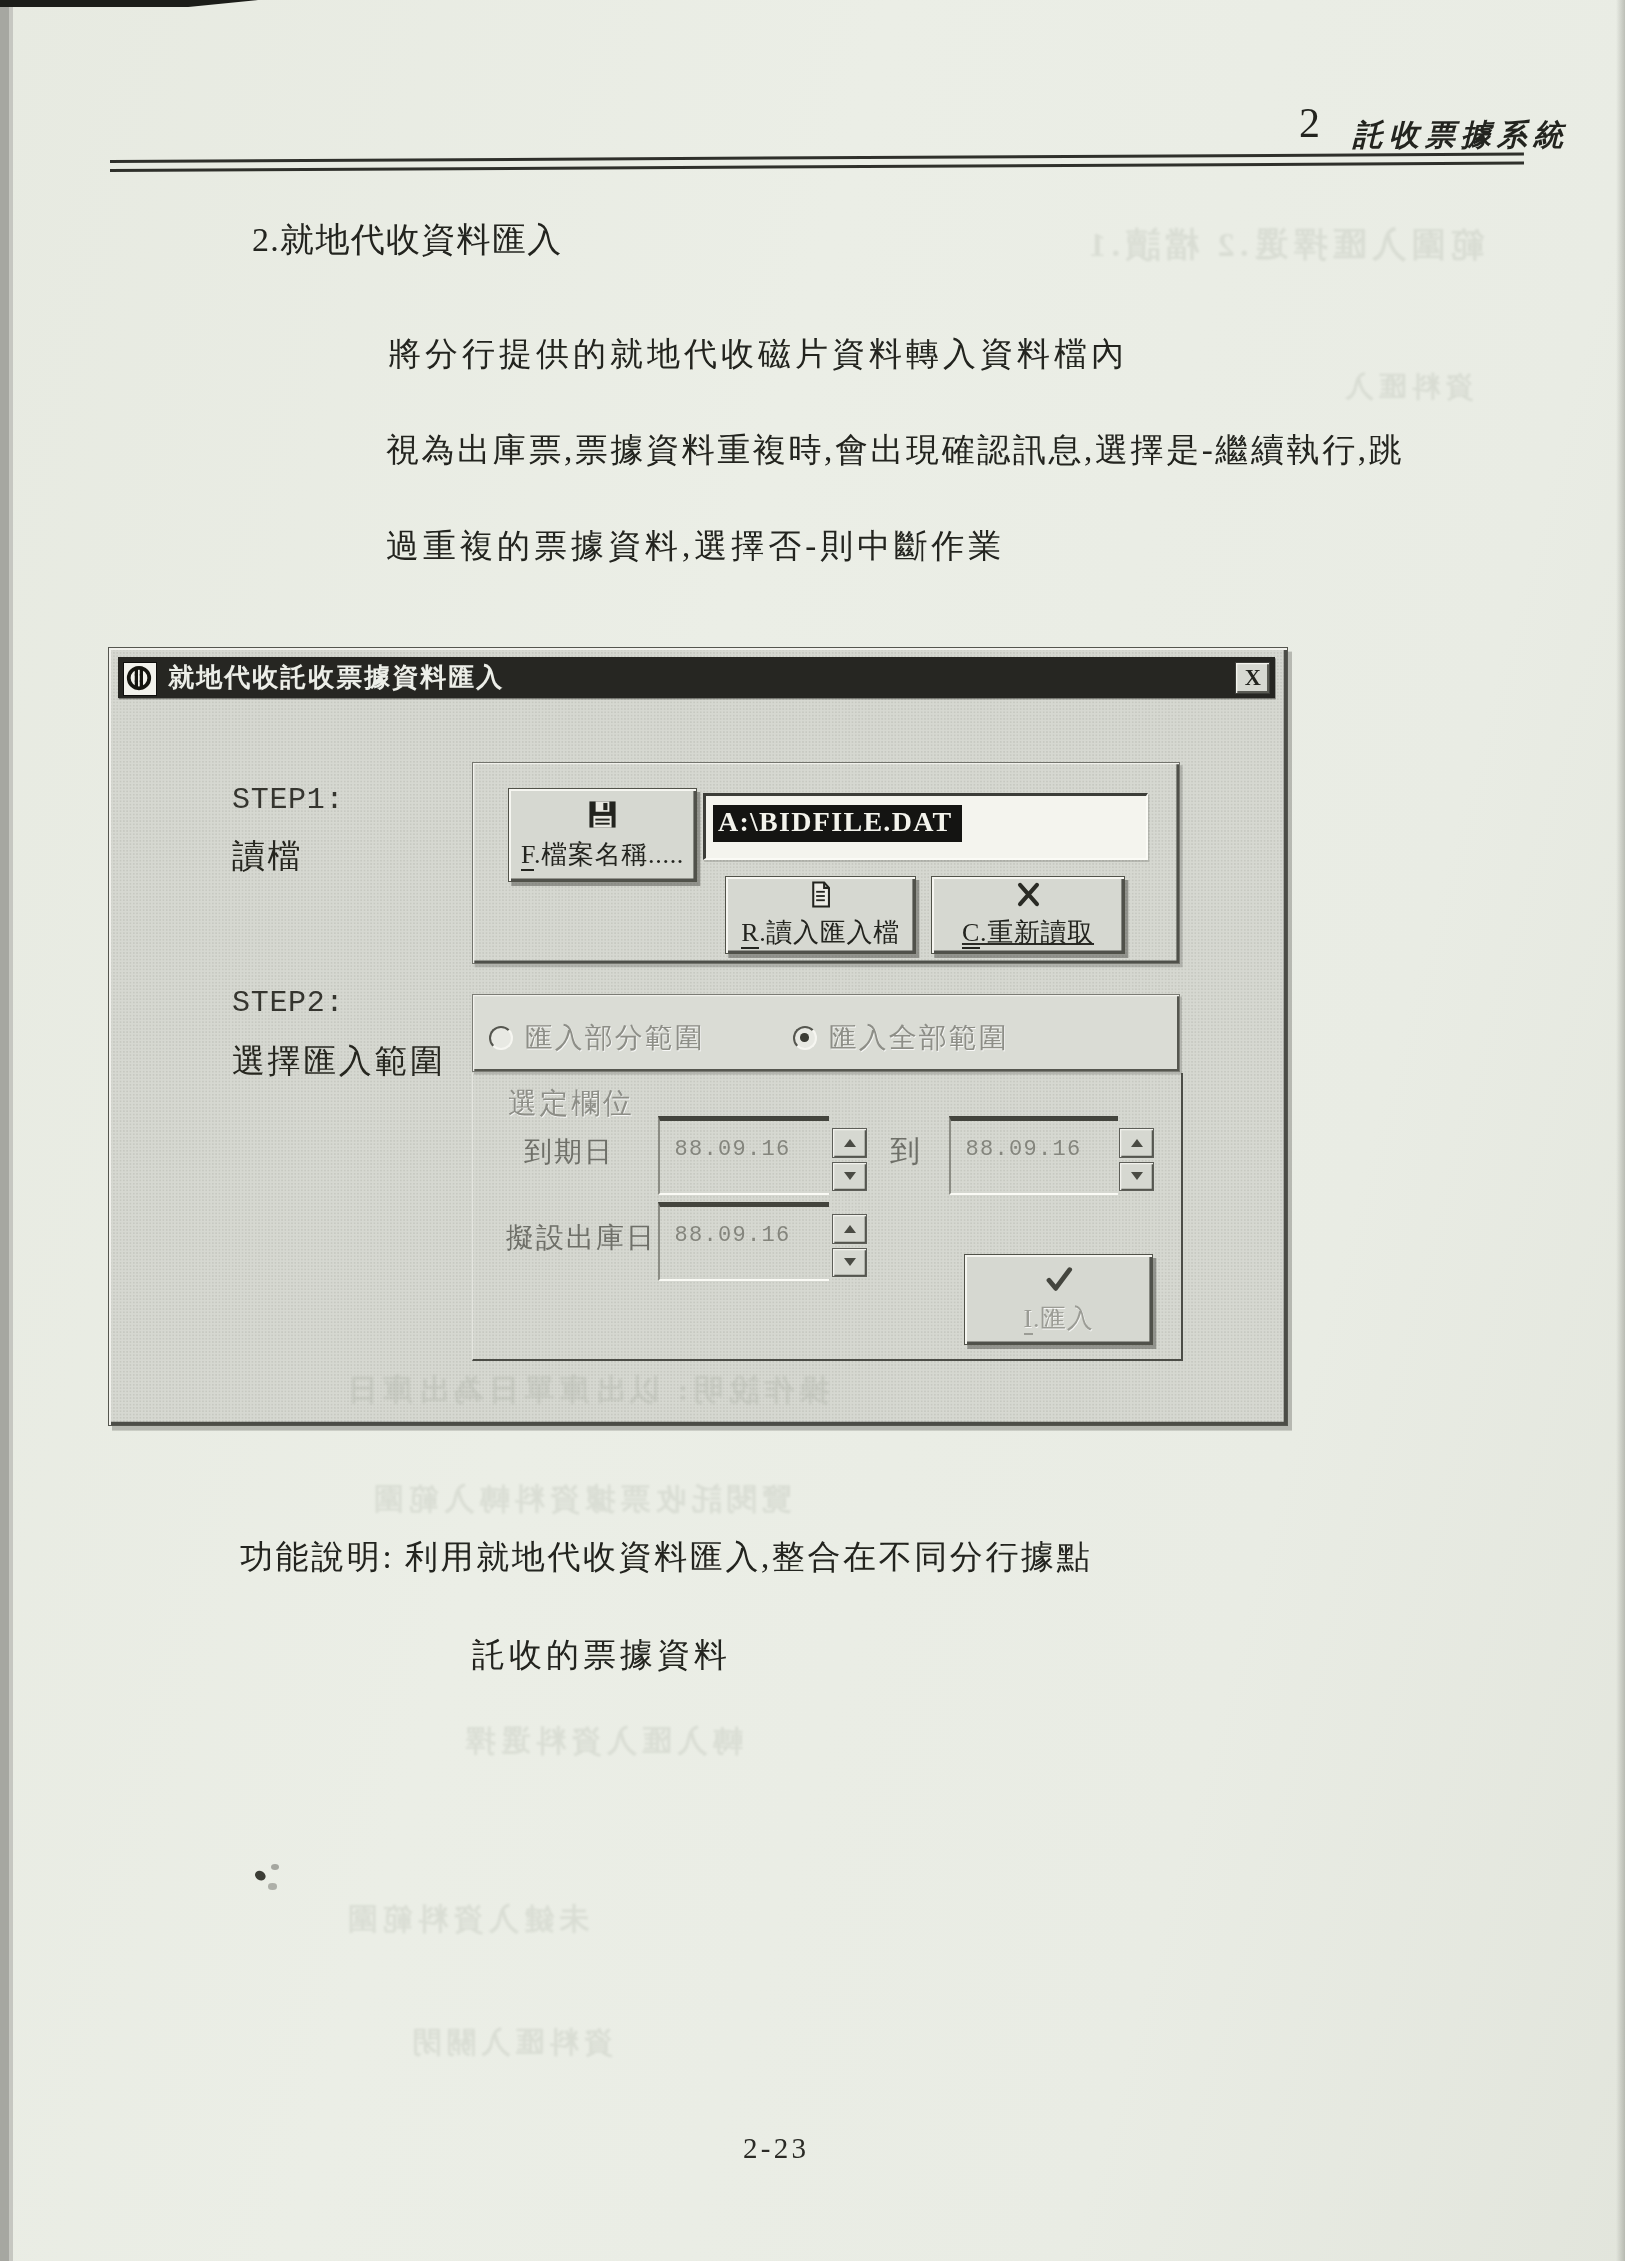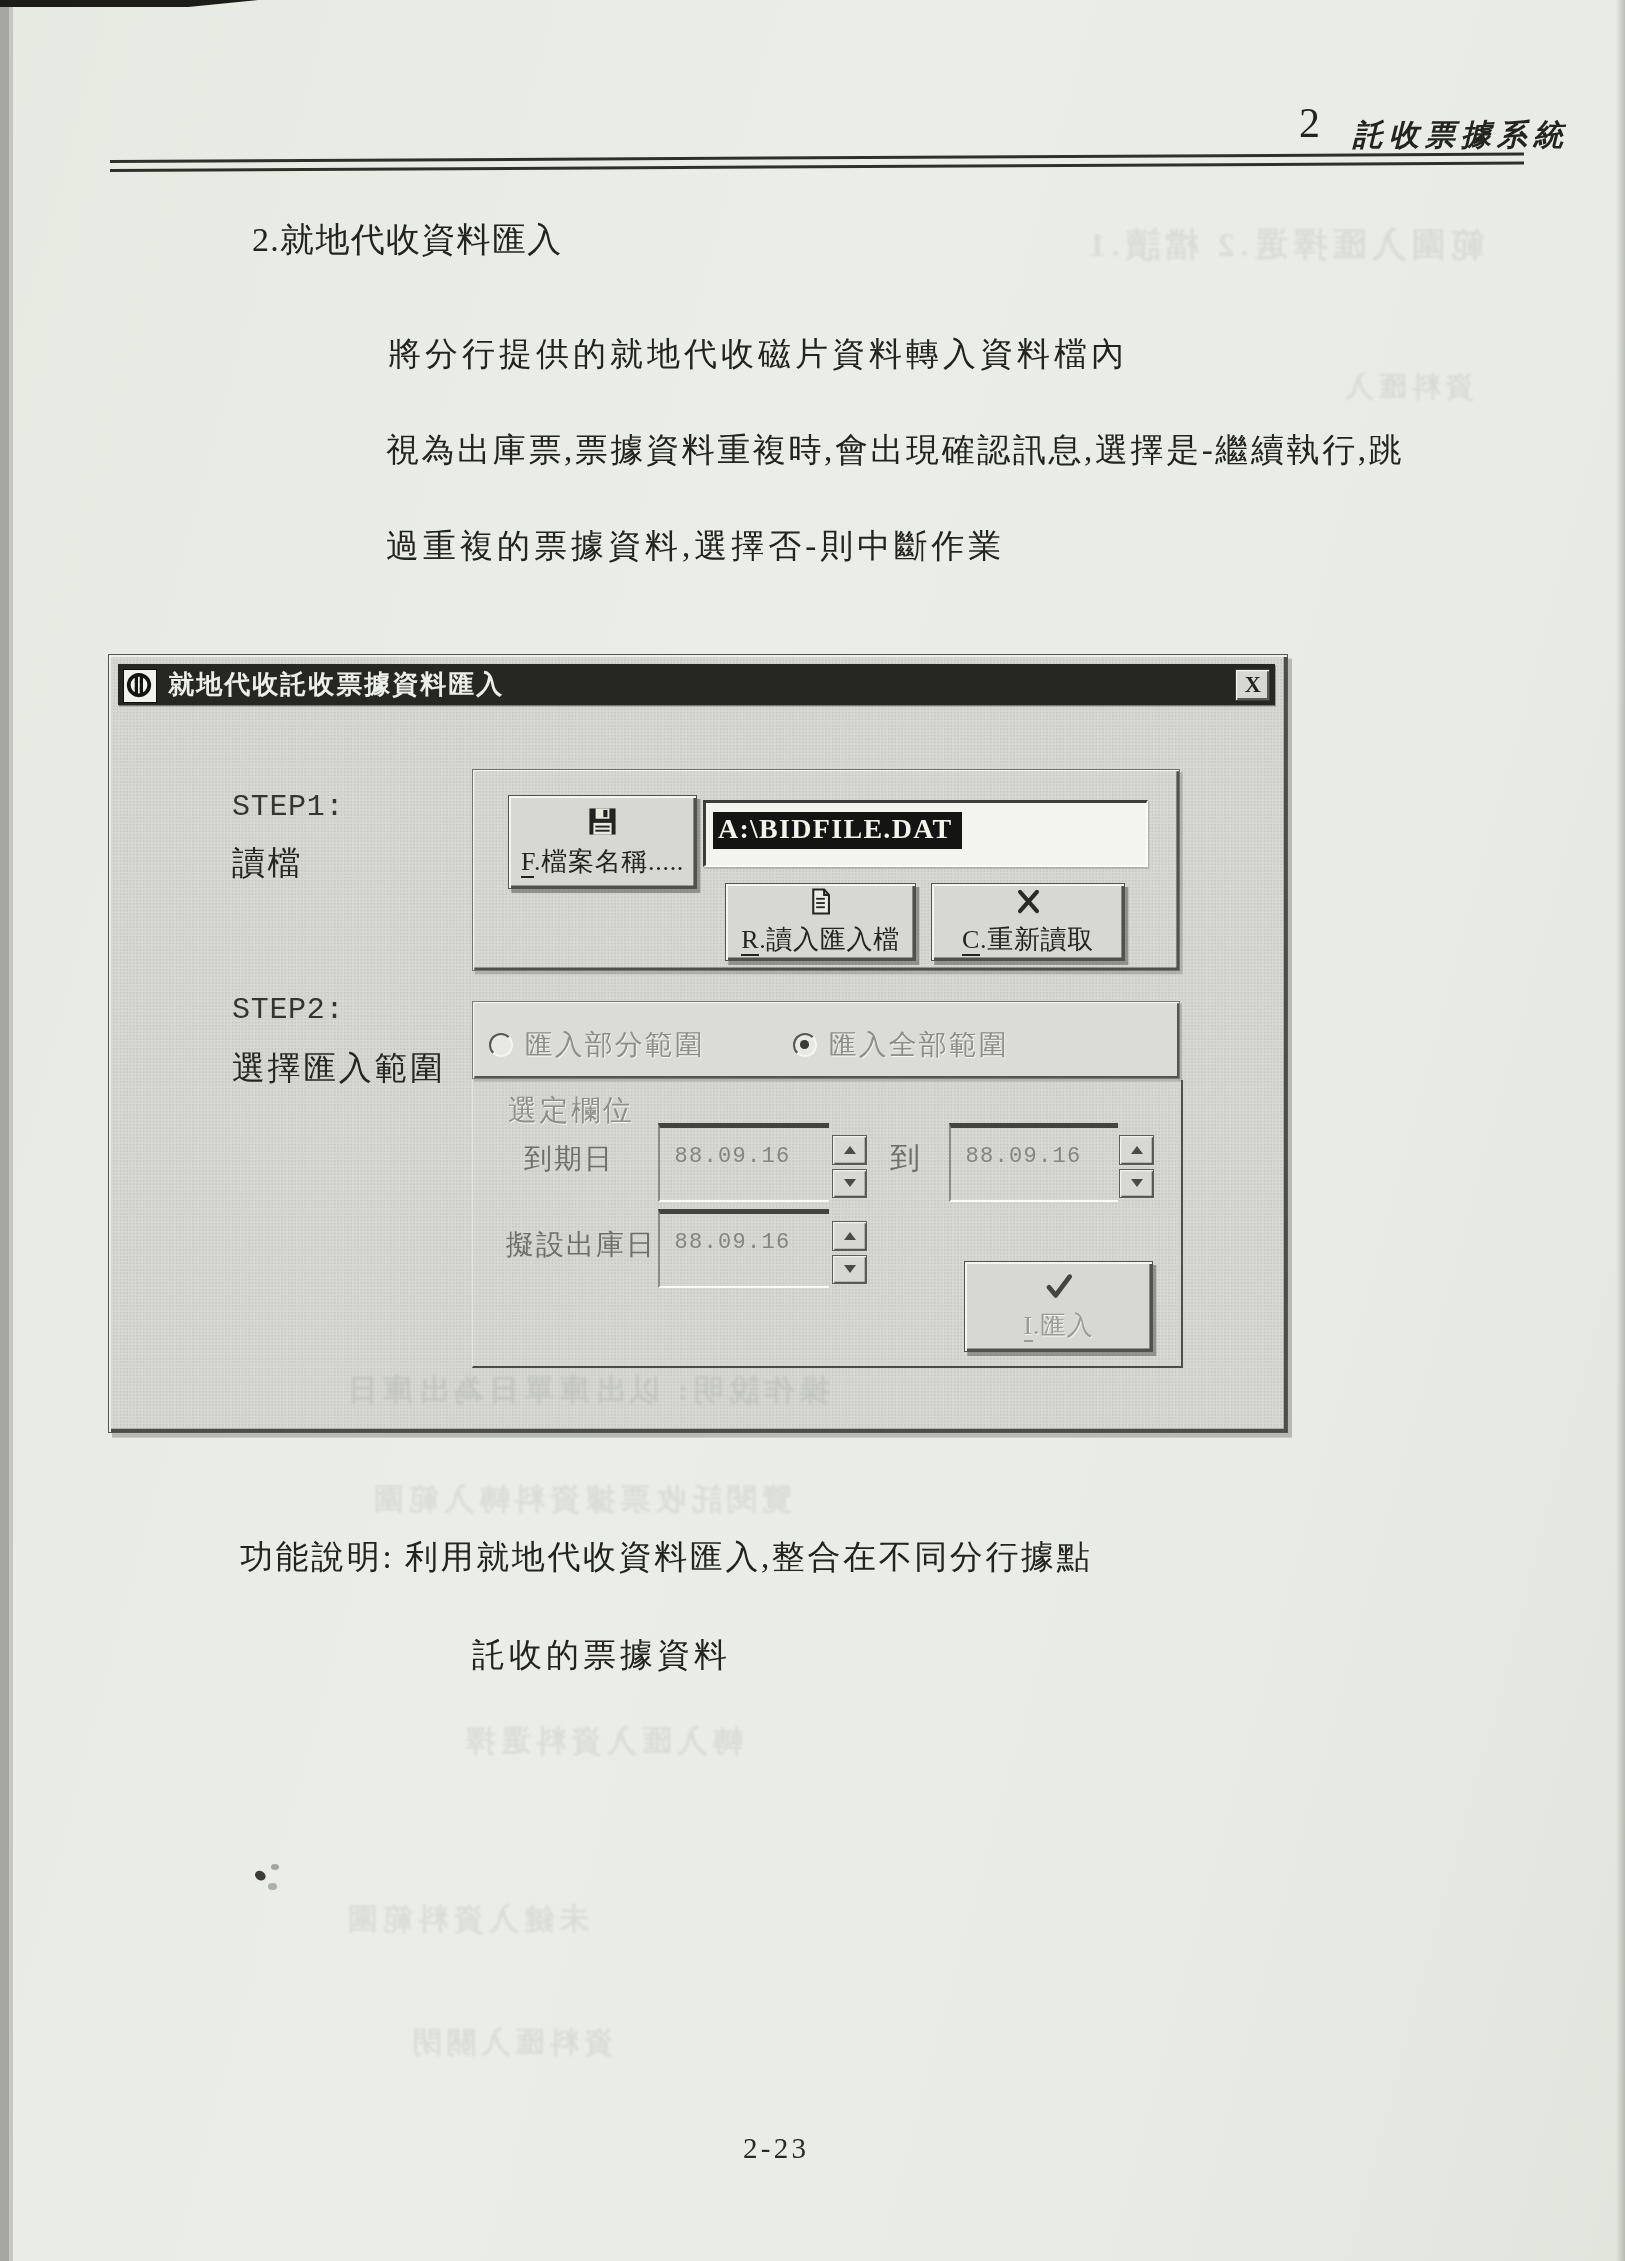--- a/index.html
+++ b/index.html
@@ -28,21 +28,20 @@
   .doc-line{white-space:nowrap;color:#23241f;}
   
   #dialog{
     left:108px;top:647px;width:1178px;height:777px;
     background-color:#d6d8d1;
     background-image:radial-gradient(rgba(160,162,152,.28) 0.7px,transparent 0.8px);
     background-size:3.3px 3.3px;
     border:1.3px solid #55564f;
     box-shadow:inset 2px 2px 0 #f1f1ec,inset -3.3px -3.3px 0 #4c4d47,4px 4.6px 0 rgba(50,51,46,.28);
     font-family:"Liberation Serif","DejaVu Serif",serif;
-    margin-top:7px;
   }
   .titlebar{left:9.2px;top:9.2px;right:12px;height:41px;background:#262622;
     box-shadow:0.7px 1.3px 0 rgba(30,30,26,.5);}
   .titlebar-text{position:absolute;left:50px;top:0;height:41px;line-height:42px;
     color:#eceee8;font-size:26px;font-weight:bold;letter-spacing:2px;white-space:nowrap;}
   .title-icon{position:absolute;left:4.6px;top:4.6px;width:32px;height:32px;background:#f2f2ec;
     border:0.7px solid #0e0e0c;}
   .close-btn{position:absolute;right:4.6px;top:4.6px;width:33px;height:30px;
     background:#d6d8d1;border:0.7px solid #3c3d38;
     box-shadow:inset 1.3px 1.3px 0 #f4f4ef,inset -2px -2px 0 #5a5b54;
@@ -170,21 +169,21 @@
             <path d="M6 2 h9 l4 4.5 V22 H6 Z" fill="#ecece6" stroke="#23241f" stroke-width="1.7"></path>
             <path d="M15 2 v4.5 h4" fill="none" stroke="#23241f" stroke-width="1.7"></path>
             <rect x="8.4" y="9" width="7.2" height="1.5" fill="#23241f"></rect>
             <rect x="8.4" y="12.5" width="7.2" height="1.5" fill="#23241f"></rect>
             <rect x="8.4" y="16" width="7.2" height="1.5" fill="#23241f"></rect>
           </svg>
         </span>
         <span class="btn-label"><span class="mn">R</span><span>.讀入匯入檔</span></span>
       </div>
 
-      <div class="abs btn3d" style="left:458px;top:113px;width:192px;height:76px;">
+      <div class="abs btn3d" style="left:458px;top:113px;width:192px;height:76px;text-decoration:underline;">
         <span>
           <svg width="29" height="29" viewBox="0 0 24 24">
             <path d="M5 4 L19 20 M19 4 L5 20" fill="none" stroke="#2a2b25" stroke-width="3.4" stroke-linecap="round"></path>
           </svg>
         </span>
         <span class="btn-label"><span class="mn">C</span><span>.重新讀取</span></span>
       </div>
     </div>
 
     <div class="abs step-label" style="left:123px;top:338px;">STEP2:</div>

